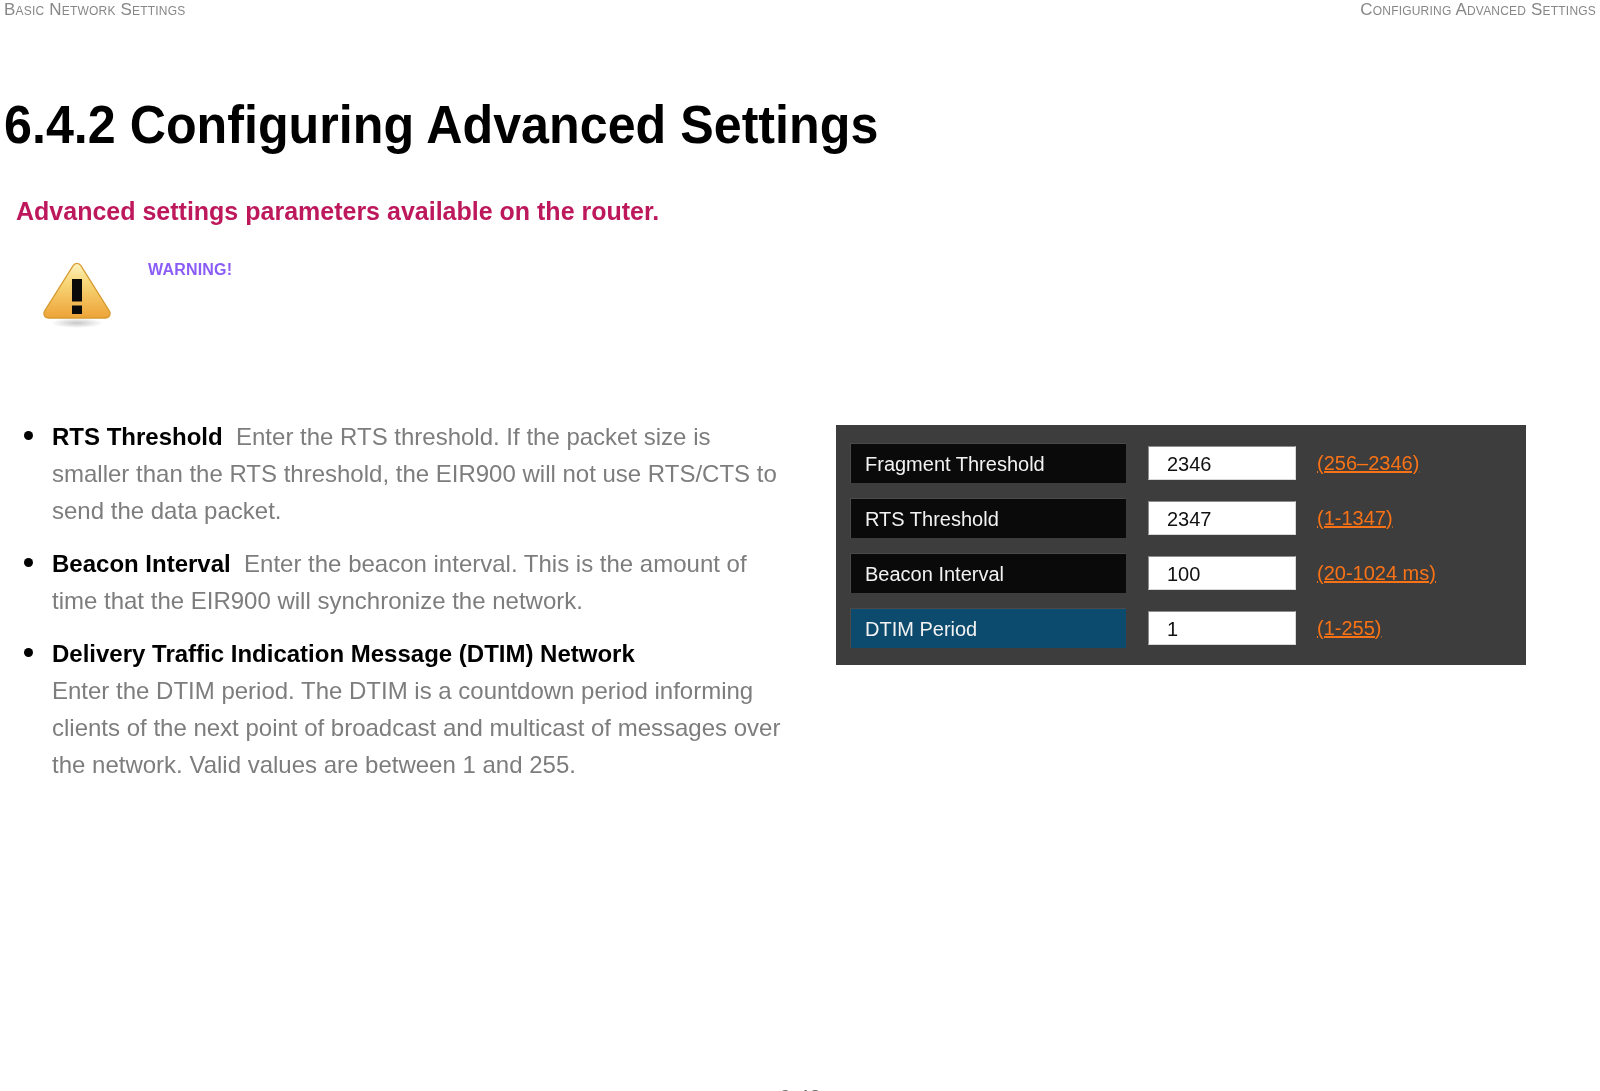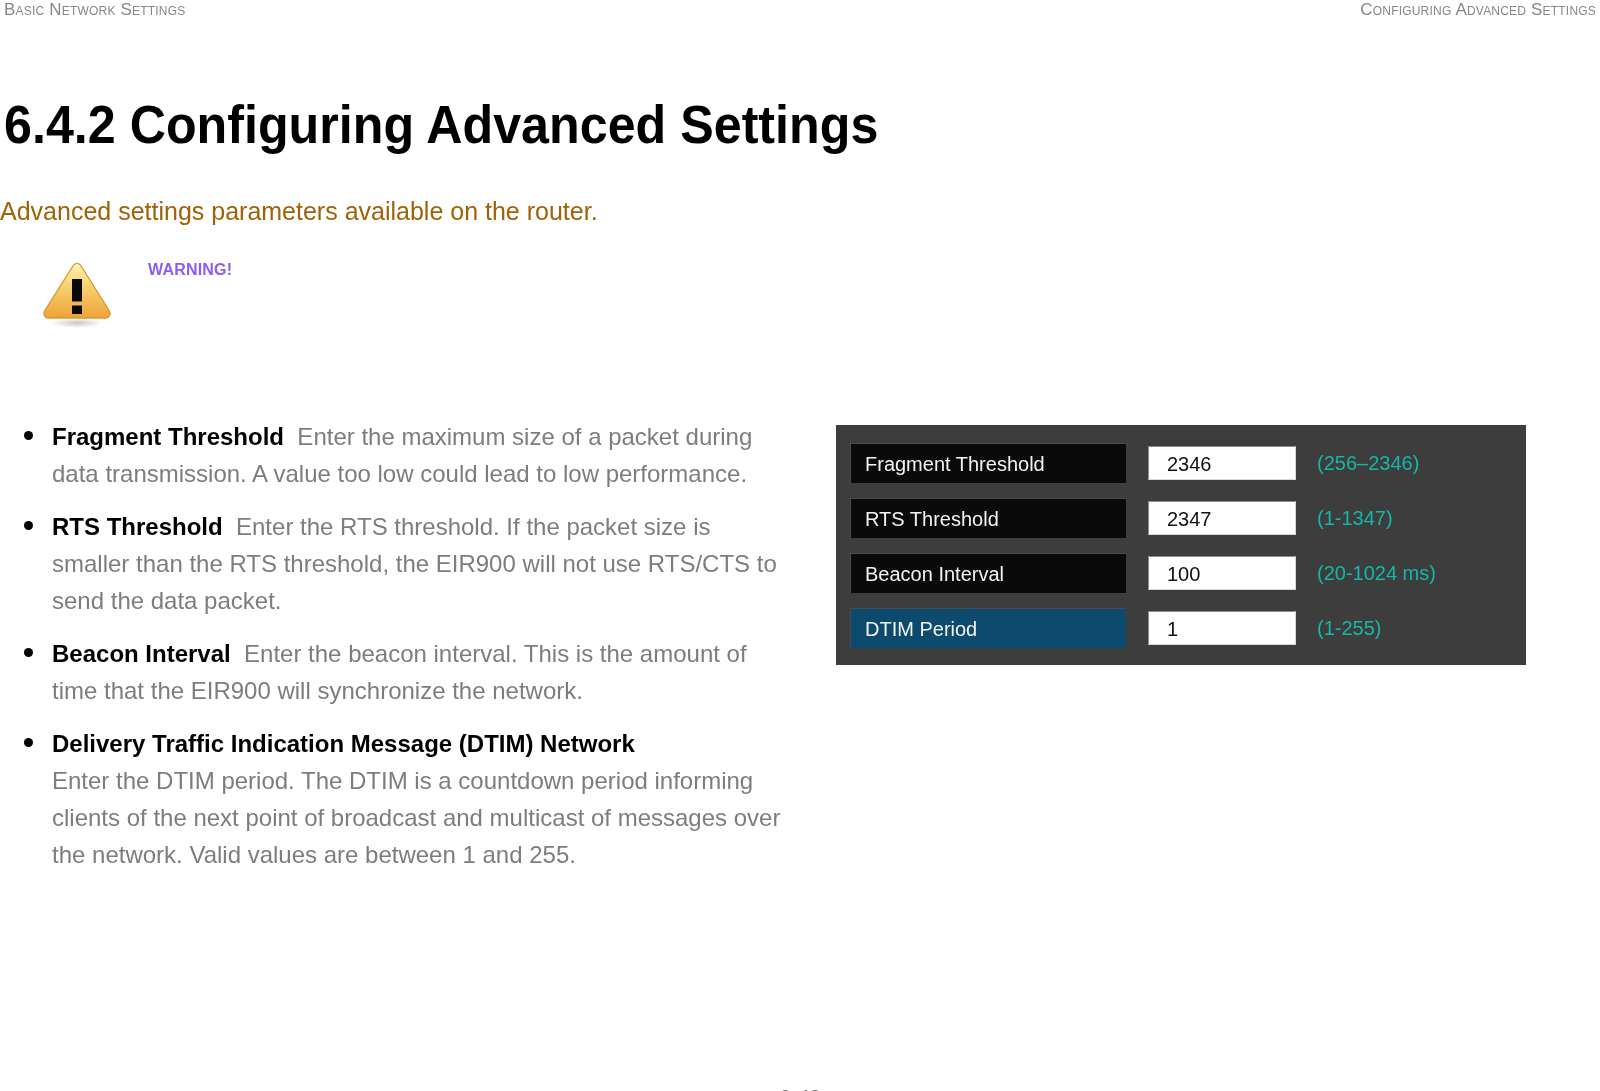--- a/index.html
+++ b/index.html
@@ -46,26 +46,27 @@
     line-height: 60px;
     color: #000000;
     white-space: nowrap;
     transform: scaleX(0.93);
     transform-origin: left center;
   }
 
   
   .intro {
     position: absolute;
-    left: 0;
+    left: 16px;
     top: 170px;
     font-size: 25px;
     line-height: 32px;
-    color: #a16207;
-    white-space: nowrap;
+    color: #be185d;
+    white-space: nowrap;
+    font-weight: bold;
   }
 
   
   .warning-block {
     position: absolute;
     left: 40px;
     top: 255px;
     width: 1500px;
   }
   .warn-icon {
@@ -168,23 +169,24 @@
     box-sizing: border-box;
     border-top: 1px solid #8d8d8d;
     border-left: 1px solid #8d8d8d;
     border-right: 1px solid #d8d8d8;
     border-bottom: 1px solid #d8d8d8;
     overflow: hidden;
     white-space: nowrap;
   }
   .shot-hint {
     margin-left: 21px;
-    color: #14b8a6;
+    color: #f97316;
     font-size: 20px;
     white-space: nowrap;
+    text-decoration: underline;
   }
 
   
   .footer {
     position: absolute;
     top: 1050px;
     left: 0;
     width: 100%;
     text-align: center;
     font-size: 21px;
@@ -223,21 +225,20 @@
       <rect x="32.0" y="22.0" width="10.0" height="22.5" fill="#0a0a0a"></rect>
       <rect x="32.0" y="48.5" width="10.0" height="8.5" fill="#0a0a0a"></rect>
     </svg>
   </div>
   <div class="warn-text">
     <div class="warn-title">WARNING!</div>
   </div>
 </div>
 
 <div class="bullets">
-    <div class="bullet"><span class="dot"></span><b>Fragment Threshold</b><span>&nbsp;&nbsp;Enter the maximum size of a packet during data transmission. A value too low could lead to low performance.</span></div>
     <div class="bullet"><span class="dot"></span><b>RTS Threshold</b><span>&nbsp;&nbsp;Enter the RTS threshold.  If the packet size is smaller than the RTS threshold, the EIR900 will not use RTS/CTS to send the data packet.</span></div>
     <div class="bullet"><span class="dot"></span><b>Beacon Interval</b><span>&nbsp;&nbsp;Enter the beacon interval. This is the amount of time that the EIR900 will synchronize the network.</span></div>
     <div class="bullet"><span class="dot"></span><b class="lbl-block">Delivery Traffic Indication Message (DTIM) Network</b><span>Enter the DTIM period. The DTIM is a countdown period informing clients of the next point of broadcast and multicast of messages over the network. Valid values are between 1 and 255.</span></div>
   </div>
 
 <div class="shot" style="background: rgb(61, 61, 61);">
     <div class="shot-row">
       <div class="shot-label" style="background: rgb(10, 10, 10);">Fragment Threshold</div>
       <div class="shot-input">2346</div>
       <div class="shot-hint">(256–2346)</div>

